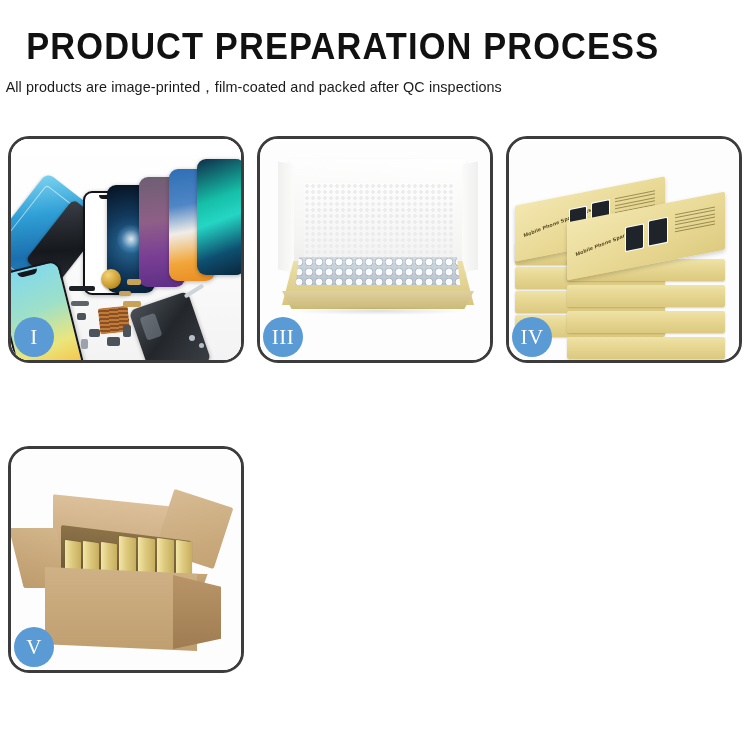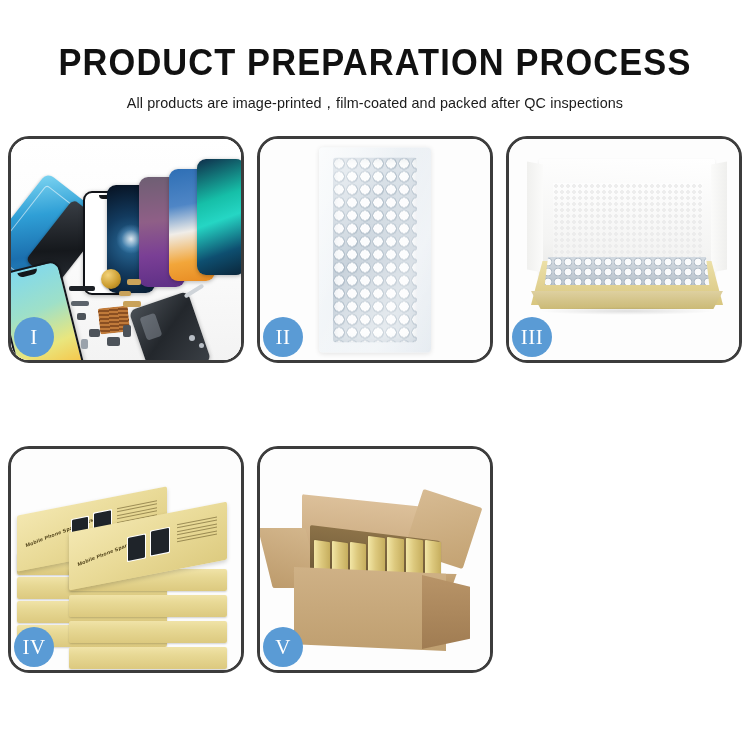--- a/index.html
+++ b/index.html
@@ -4,21 +4,21 @@
 <style>
   html,body{margin:0;padding:0;}
   body{
     width:750px;height:750px;background:#ffffff;
     font-family:"Liberation Sans","DejaVu Sans",sans-serif;
     overflow:hidden;position:relative;
   }
   .page{width:750px;height:750px;position:relative;}
 
   
-  .header{padding-top:44px;text-align:center;}
+  .header{padding-top:28px;}
   .title{
     font-size:37px;font-weight:700;color:#111111;
     letter-spacing:1.2px;line-height:1.05;
     transform:scaleX(0.93);transform-origin:center;
     white-space:nowrap;
   }
   .subtitle{
     margin-top:11px;font-size:14.6px;color:#1b1b1b;font-weight:400;
     letter-spacing:.1px;white-space:nowrap;
     transform:scaleX(0.985);transform-origin:center;
@@ -261,31 +261,20 @@
         <div class="chip" style="left:60px;top:162px;width:18px;height:5px;background:#5c636b;"></div>
         <div class="chip" style="left:178px;top:196px;width:6px;height:6px;border-radius:50%;background:#b9bfc6;"></div>
         <div class="chip" style="left:188px;top:204px;width:5px;height:5px;border-radius:50%;background:#b9bfc6;"></div>
         <div class="chip" style="left:172px;top:150px;width:22px;height:4px;background:#cfd4d9;transform:rotate(-32deg);"></div>
         <div class="badge">
           <span>I</span>
         </div>
       </div>
     </div>
 
-    <div class="panel">
-      <div class="stage">
-        <div class="p2wrap">
-          <div class="p2inner"></div>
-          <div class="p2sheen"></div>
-        </div>
-        <div class="badge">
-          <span>II</span>
-        </div>
-      </div>
-    </div>
 
     <div class="panel">
       <div class="stage">
         <div class="p3lid"></div>
         <div class="p3foam"></div>
         <div class="p3tray"></div>
         <div class="p3bub"></div>
         <div class="p3front"></div>
         <div class="p3shadow"></div>
         <div class="badge">

